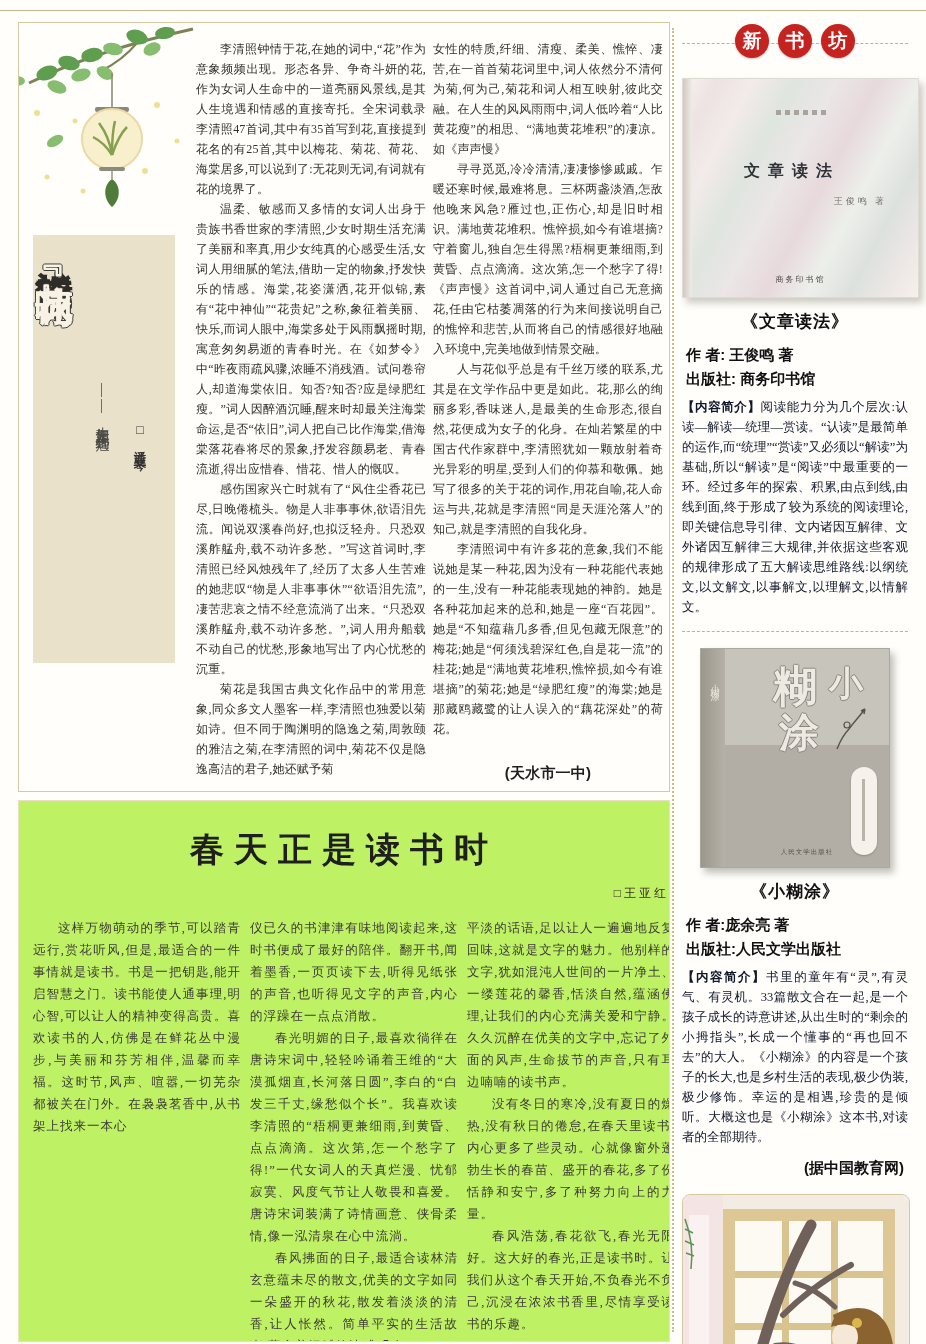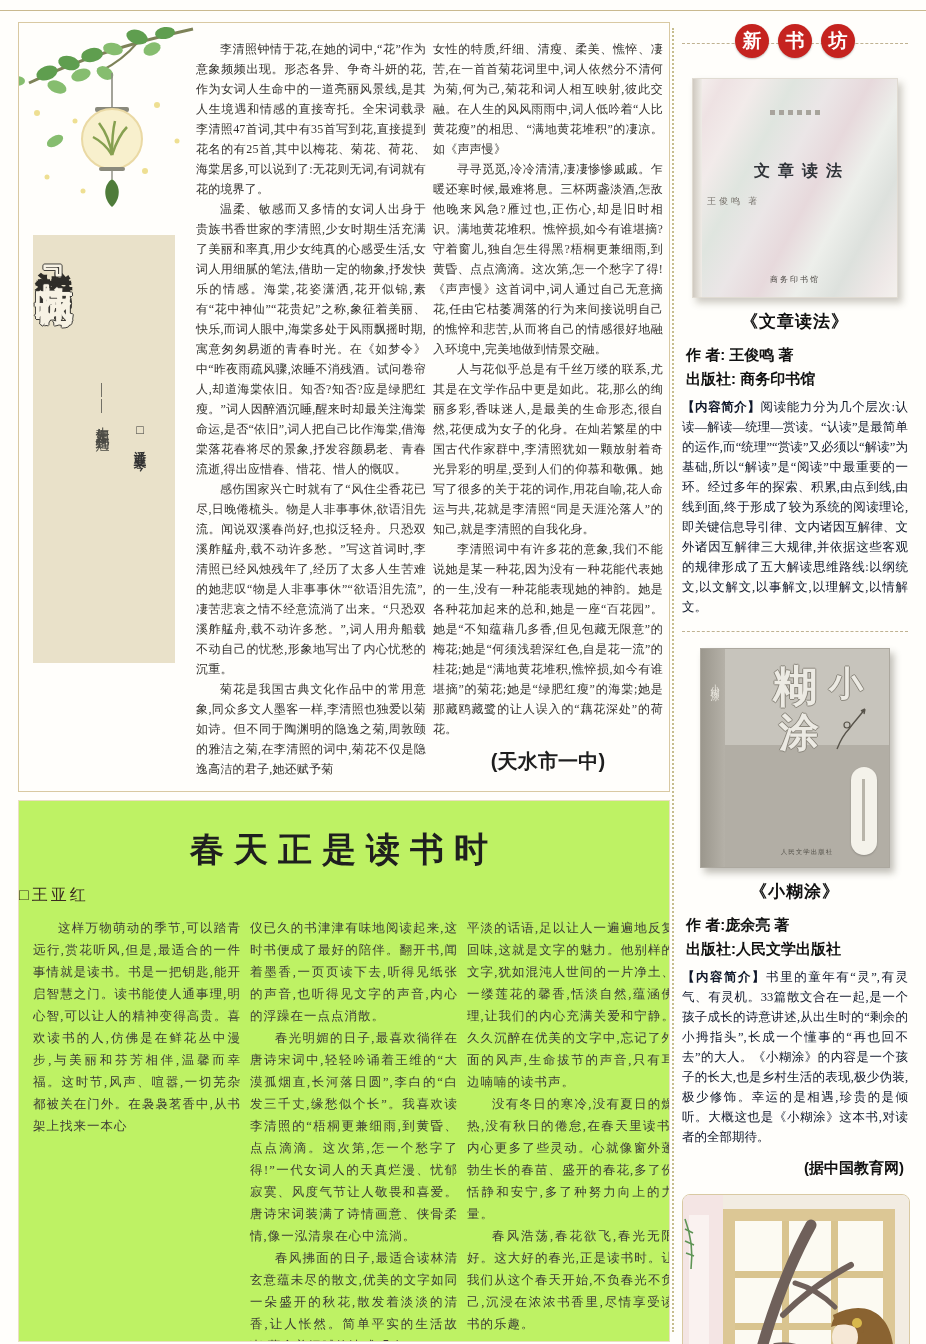--- a/index.html
+++ b/index.html
@@ -21,56 +21,56 @@
   .vsub{position:absolute;left:60px;top:148px;height:220px;font-size:14px;color:#4a4a44;letter-spacing:2px;}
   .vauthor{position:absolute;left:98px;top:188px;height:120px;font-size:12.5px;color:#333;
            font-family:"Liberation Sans","DejaVu Sans",sans-serif;font-weight:bold;letter-spacing:4px;}
 
   .maincol{position:absolute;top:16px;width:230px;font-size:12px;line-height:20px;
            letter-spacing:0.2px;color:#33312e;}
   .maincol-1{left:177px;}
   .maincol-2{left:414px;}
   .para{margin:0;text-indent:2em;text-align:justify;}
   .para.cont{text-indent:0;}
-  .sig{margin-top:12px;text-align:center;font-size:20px;color:#1e1e1e;}
+  .sig{margin-top:24px;text-align:center;font-size:15px;color:#1e1e1e;}
 
   
   .bottom-box{position:absolute;left:18px;top:800px;width:650px;height:540px;
               border:1px solid #eadfc2;background:#bef264;overflow:hidden;}
   .btitle{position:absolute;left:0;top:26px;width:650px;text-align:center;font-size:34px;
           letter-spacing:10px;font-weight:600;color:#1f1f1f;}
-  .bauthor{position:absolute;left:0;top:84px;width:650px;text-align:left;font-size:16px;
+  .bauthor{position:absolute;left:0;top:84px;width:650px;text-align:right;font-size:12px;
            color:#3a2c20;letter-spacing:3px;}
   .bcol{position:absolute;top:116px;width:208px;font-size:12.5px;line-height:22px;
         letter-spacing:1px;color:#3c3a36;}
   .bcol-1{left:14px;} .bcol-2{left:231px;} .bcol-3{left:448px;}
   .bsig{margin-top:4px;text-align:center;font-size:14.5px;color:#151515;}
 
   
   .v-divider{position:absolute;left:672px;top:28px;height:1304px;border-left:2px dotted #c6bd8e;}
   .sidebar{position:absolute;left:682px;top:18px;width:226px;}
   .badge-row{position:relative;height:40px;margin-top:6px;}
   .badge-row::before{content:"";position:absolute;left:0;right:0;top:19px;border-top:1px dashed #bfb291;}
   .badges{position:relative;display:flex;justify-content:center;gap:9px;}
   .badge-circle{width:34px;height:34px;border-radius:50%;background:#c5231f;color:#fff;
                 display:flex;align-items:center;justify-content:center;font-size:19px;
                 font-family:"Liberation Sans","DejaVu Sans",sans-serif;font-weight:bold;
                 box-shadow:0 1px 2px rgba(0,0,0,.25);}
 
   .book1{position:relative;width:204px;height:218px;margin:14px auto 0;
          background:linear-gradient(118deg,#f6f3f0 0%,#eee2e3 10%,#f2ebea 20%,#dfe5df 32%,
                     #ebe6e7 44%,#e7d9dc 56%,#edefeb 68%,#dde1dd 80%,#eee8e7 92%,#f4f1ee 100%);
-         border:1px solid #e0dbd2;box-shadow:4px 5px 7px rgba(60,50,30,.25);}
+         border:1px solid #e0dbd2;box-shadow:4px 5px 7px rgba(60,50,30,.25);padding-left:31px;}
   .book1::before{content:"";position:absolute;left:0;top:0;bottom:0;width:9px;
                  background:linear-gradient(90deg,#cfc9c0,#efece7);}
   .bk1-series{position:absolute;left:0;top:22px;width:100%;text-align:center;}
   .bk1-series i{display:inline-block;width:5px;height:5px;background:#a8a49c;margin:0 2px;}
   .bk1-title{position:absolute;left:14px;top:82px;width:190px;text-align:center;font-size:16px;
              letter-spacing:8px;color:#2f3338;font-weight:600;}
-  .bk1-author{position:absolute;left:14px;top:116px;width:190px;text-align:left;font-size:9px;
+  .bk1-author{position:absolute;left:14px;top:116px;width:190px;text-align:right;font-size:9px;
               letter-spacing:3px;color:#77736c;}
   .bk1-pub{position:absolute;left:0;bottom:12px;width:100%;text-align:center;font-size:8px;
            letter-spacing:2px;color:#4c4944;}
 
   .caption{margin:12px 0 0;text-align:center;font-size:17px;letter-spacing:1px;color:#111;}
   .meta{margin:10px 0 0 4px;font-size:15px;line-height:24px;color:#111;}
   .intro{margin:6px 0 0;font-size:12.5px;line-height:20px;text-align:justify;color:#0f172a;}
   .intro b{font-family:"Liberation Sans","DejaVu Sans",sans-serif;}
   .dashed-sep{border:0;border-top:1px dashed #bfb291;margin:14px 0 0;}
 

